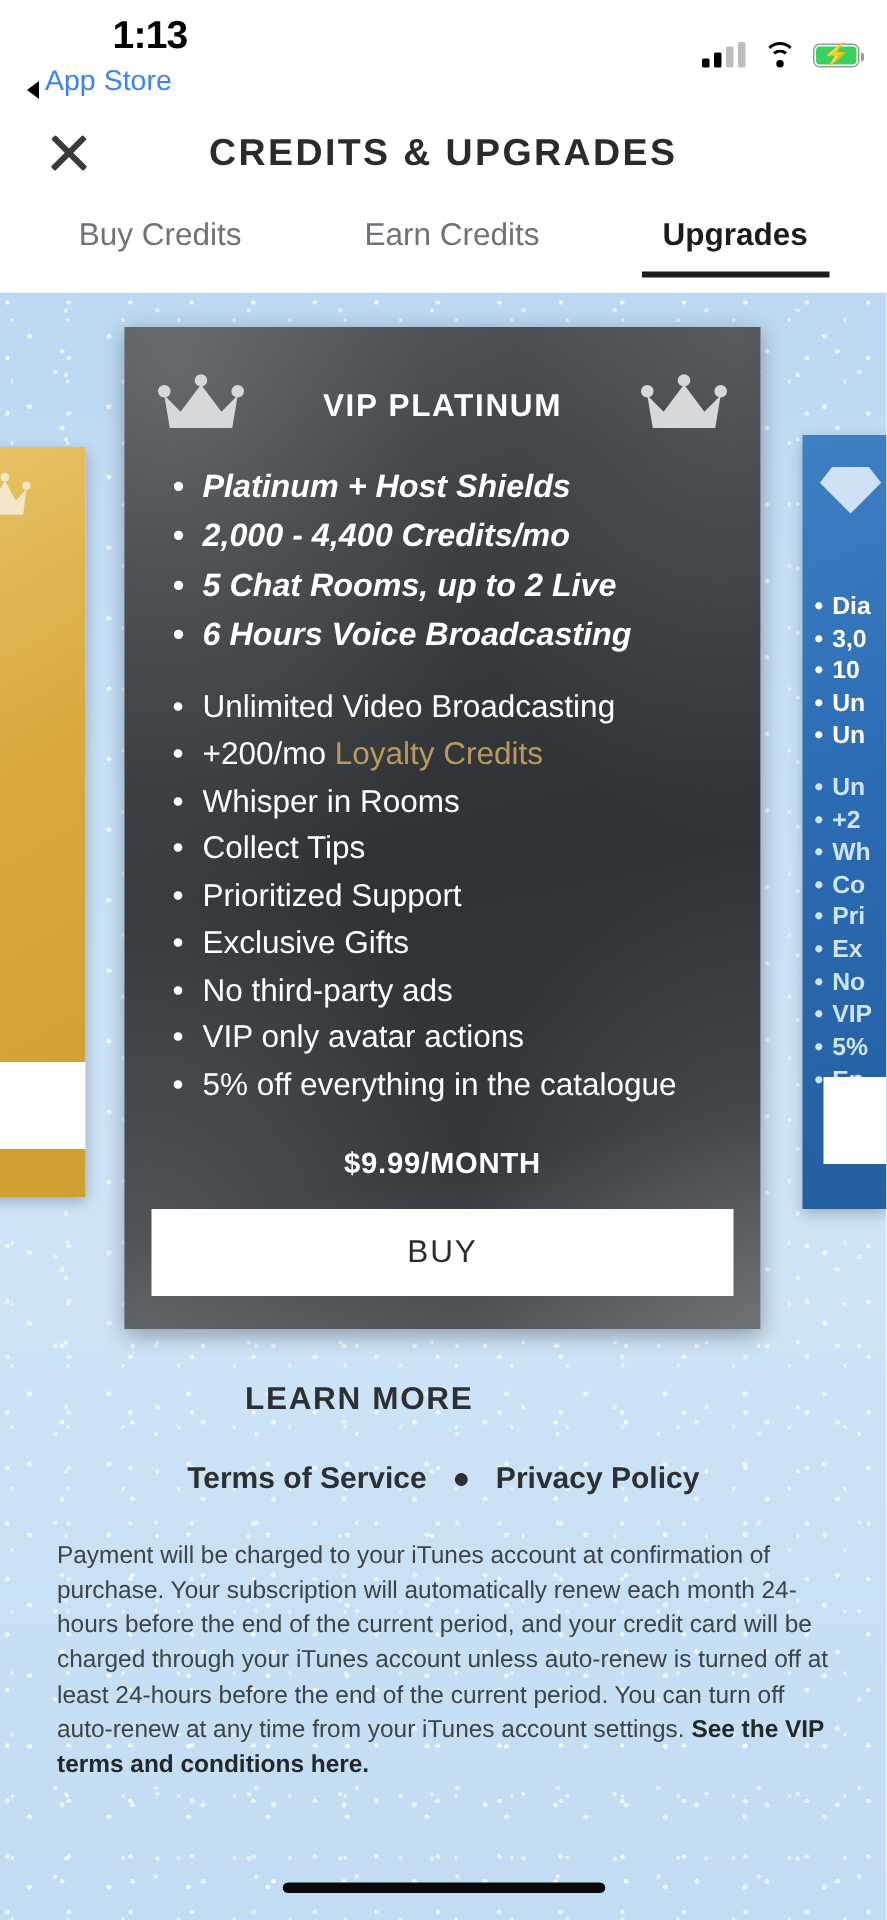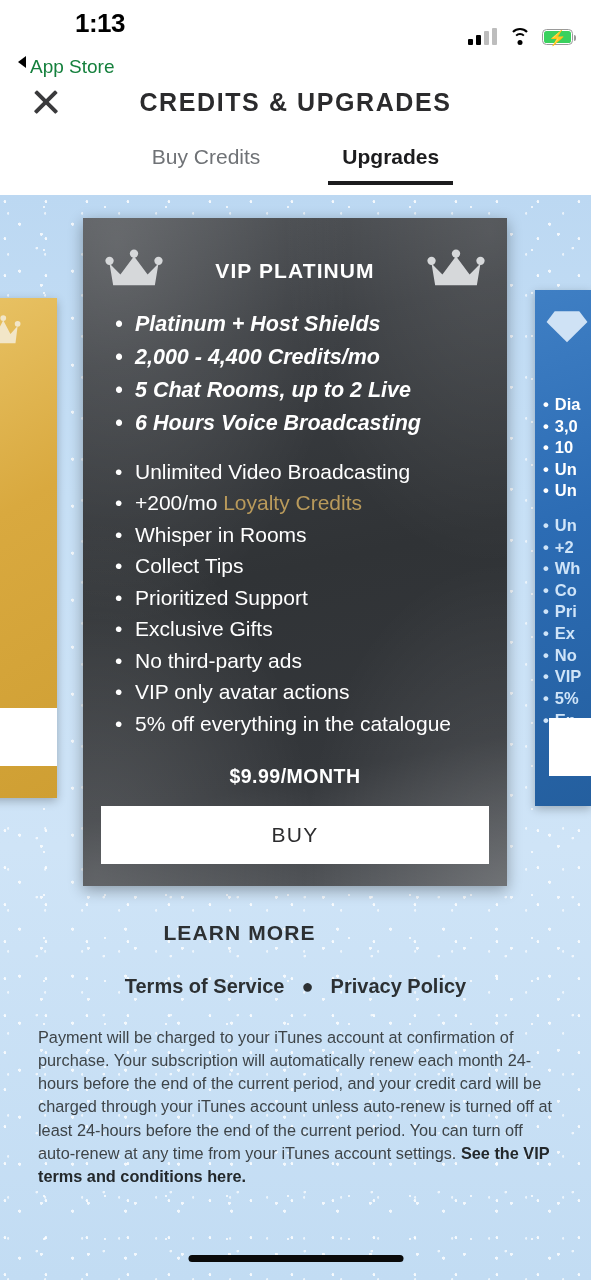--- a/index.html
+++ b/index.html
@@ -15,22 +15,22 @@
     position:absolute; top:0; left:0; width:591px; height:70px;
     background:#ffffff; z-index:30;
   }
   .sb-time {
     position:absolute; left:75px; top:8px;
     font-size:26px; font-weight:bold; color:#000;
     letter-spacing:-0.5px;
   }
   .sb-back {
     position:absolute; left:18px; top:44px;
-    font-size:19px; color:#15803d; font-weight:500;
-    display:flex; align-items:flex-start; gap:4px;margin-top:12px;
+    font-size:19px; color:#3b82f6; font-weight:500;
+    display:flex; align-items:flex-end; gap:4px;
   }
   .sb-tri {
     width:0; height:0;
     border-top:6px solid transparent;
     border-bottom:6px solid transparent;
     border-right:8px solid #000;
     display:inline-block;
   }
   .sb-right {
     position:absolute; right:18px; top:28px;
@@ -261,20 +261,21 @@
   </div>
 </div>
 
 <div class="navbar">
   <div class="close-btn"></div>
   <div class="nav-title">CREDITS &amp; UPGRADES</div>
 </div>
 
 <div class="tabs">
   <div class="tab">Buy Credits</div>
+  <div class="tab">Earn Credits</div>
   <div class="tab active">Upgrades</div>
 </div>
 
 <div class="page-bg"></div>
 
 <div class="side-card side-gold">
   <svg class="side-crown" viewBox="0 0 64 46">
     <path d="M4 16 L14 27 L24 8 L34 27 L44 16 L41 40 L7 40 Z"></path>
     <circle cx="4" cy="13" r="4"></circle>
       <circle cx="24" cy="5" r="4"></circle>

